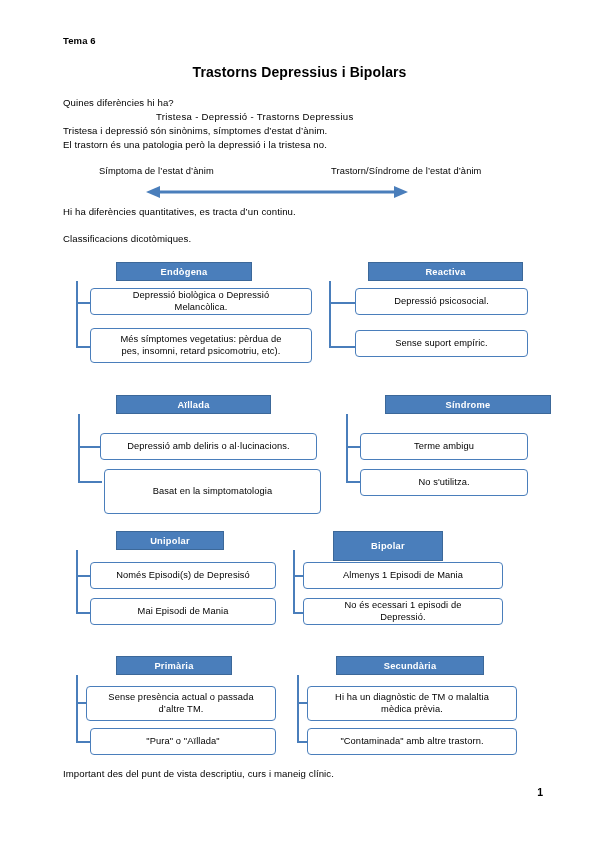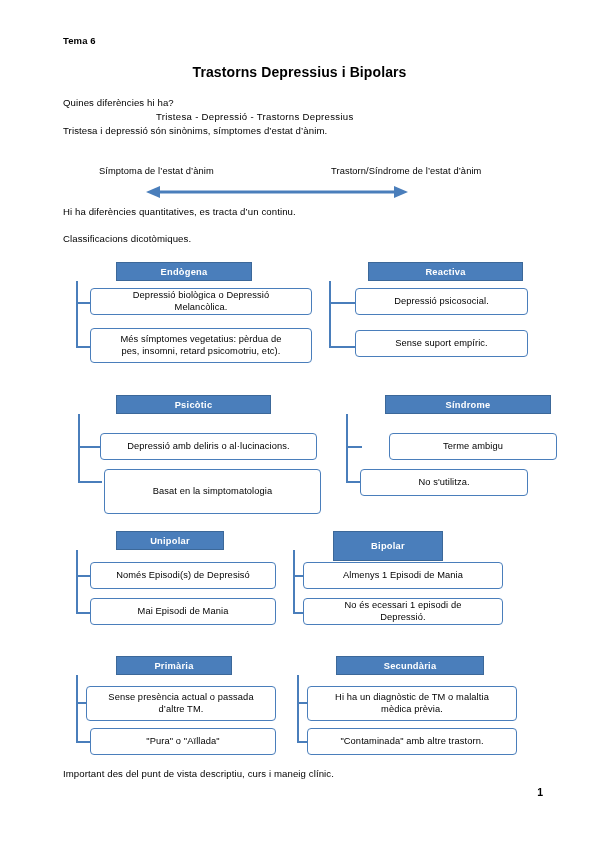--- a/index.html
+++ b/index.html
@@ -133,20 +133,21 @@
 
 <div class="page">
 
   <div class="tema">Tema 6</div>
 
   <div class="doc-title">Trastorns Depressius i Bipolars</div>
 
   <div class="para q-line">Quines diferències hi ha?</div>
   <div class="para triad">Tristesa     -     Depressió     -     Trastorns Depressius</div>
   <div class="para syn-line">Tristesa i depressió són sinònims, símptomes d’estat d’ànim.</div>
+  <div class="para pat-line">El trastorn és una patologia però la depressió i la tristesa no.</div>
 
   <div class="axis-label axis-left">Símptoma de l’estat d’ànim</div>
   <div class="axis-label axis-right">Trastorn/Síndrome de l’estat d’ànim</div>
   <div class="arrow-wrap">
     <svg width="262" height="16" viewBox="0 0 262 16">
       <line x1="12" y1="8" x2="250" y2="8" stroke="#4A7EBB" stroke-width="3"></line>
       <polygon points="0,8 14,2 14,14" fill="#4A7EBB"></polygon>
       <polygon points="262,8 248,2 248,14" fill="#4A7EBB"></polygon>
     </svg>
   </div>
@@ -166,34 +167,34 @@
   <div class="group">
     <div class="hdr" style="left:320px; top:262px; width:155px; height:19px;">Reactiva</div>
     <div class="cline-v" style="left:329px; top:281px; height:67px;"></div>
     <div class="cline-h" style="left:329px; top:302px; width:27px;"></div>
     <div class="cline-h" style="left:329px; top:346px; width:27px;"></div>
     <div class="leaf" style="left:355px; top:288px; width:173px; height:27px;">Depressió psicosocial.</div>
     <div class="leaf" style="left:355px; top:330px; width:173px; height:27px;">Sense suport empíric.</div>
   </div>
 
   <div class="group">
-    <div class="hdr" style="left:68px; top:395px; width:155px; height:19px;">Psicòtic</div>
+    <div class="hdr" style="left:68px; top:395px; width:155px; height:19px;">Aïllada</div>
     <div class="cline-v" style="left:78px; top:414px; height:67px;"></div>
     <div class="cline-h" style="left:78px; top:446px; width:24px;"></div>
     <div class="cline-h" style="left:78px; top:481px; width:24px;"></div>
     <div class="leaf" style="left:100px; top:433px; width:217px; height:27px;">Depressió amb deliris o al·lucinacions.</div>
     <div class="leaf" style="left:104px; top:469px; width:217px; height:45px;">Basat en la simptomatologia</div>
   </div>
 
   <div class="group">
     <div class="hdr" style="left:337px; top:395px; width:166px; height:19px;">Síndrome</div>
     <div class="cline-v" style="left:346px; top:414px; height:67px;"></div>
     <div class="cline-h" style="left:346px; top:446px; width:16px;"></div>
     <div class="cline-h" style="left:346px; top:481px; width:16px;"></div>
-    <div class="leaf" style="left:360px; top:433px; width:168px; height:27px;margin-left:29px;">Terme ambigu</div>
+    <div class="leaf" style="left:360px; top:433px; width:168px; height:27px;">Terme ambigu</div>
     <div class="leaf" style="left:360px; top:469px; width:168px; height:27px;">No s'utilitza.</div>
   </div>
 
   <div class="group">
     <div class="hdr" style="left:68px; top:531px; width:108px; height:19px;">Unipolar</div>
     <div class="cline-v" style="left:76px; top:550px; height:64px;"></div>
     <div class="cline-h" style="left:76px; top:575px; width:15px;"></div>
     <div class="cline-h" style="left:76px; top:612px; width:15px;"></div>
     <div class="leaf" style="left:90px; top:562px; width:186px; height:27px;">Només Episodi(s) de Depresisó</div>
     <div class="leaf" style="left:90px; top:598px; width:186px; height:27px;">Mai Episodi de Mania</div>

